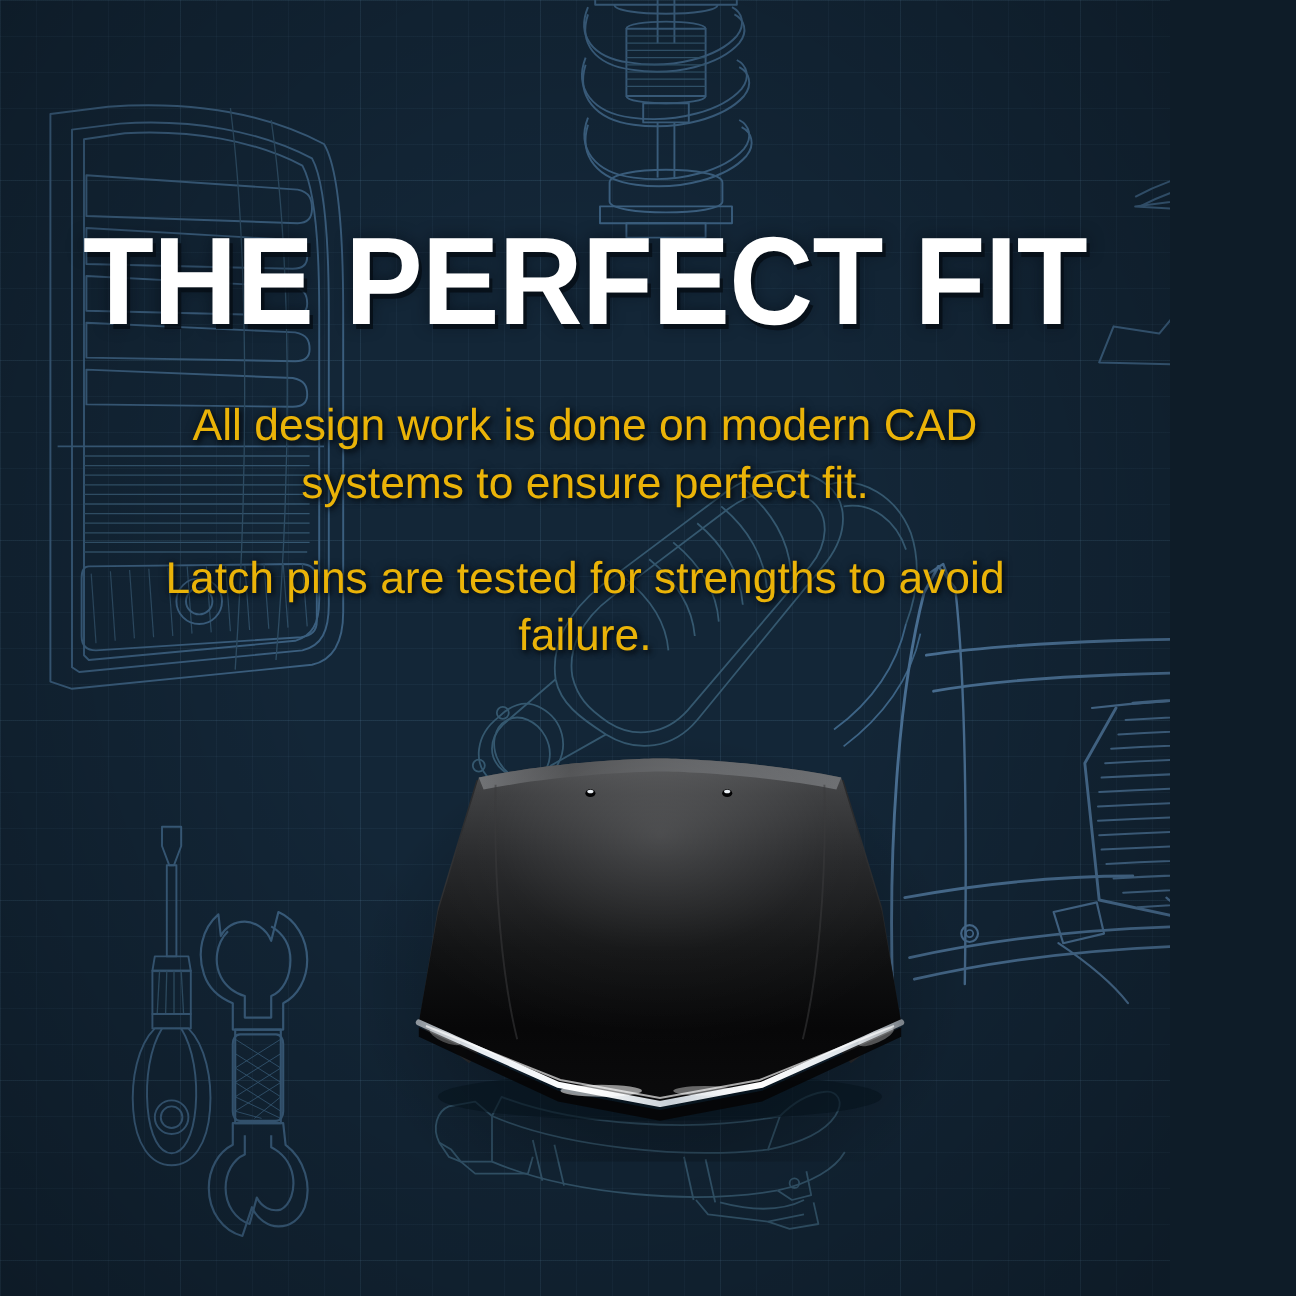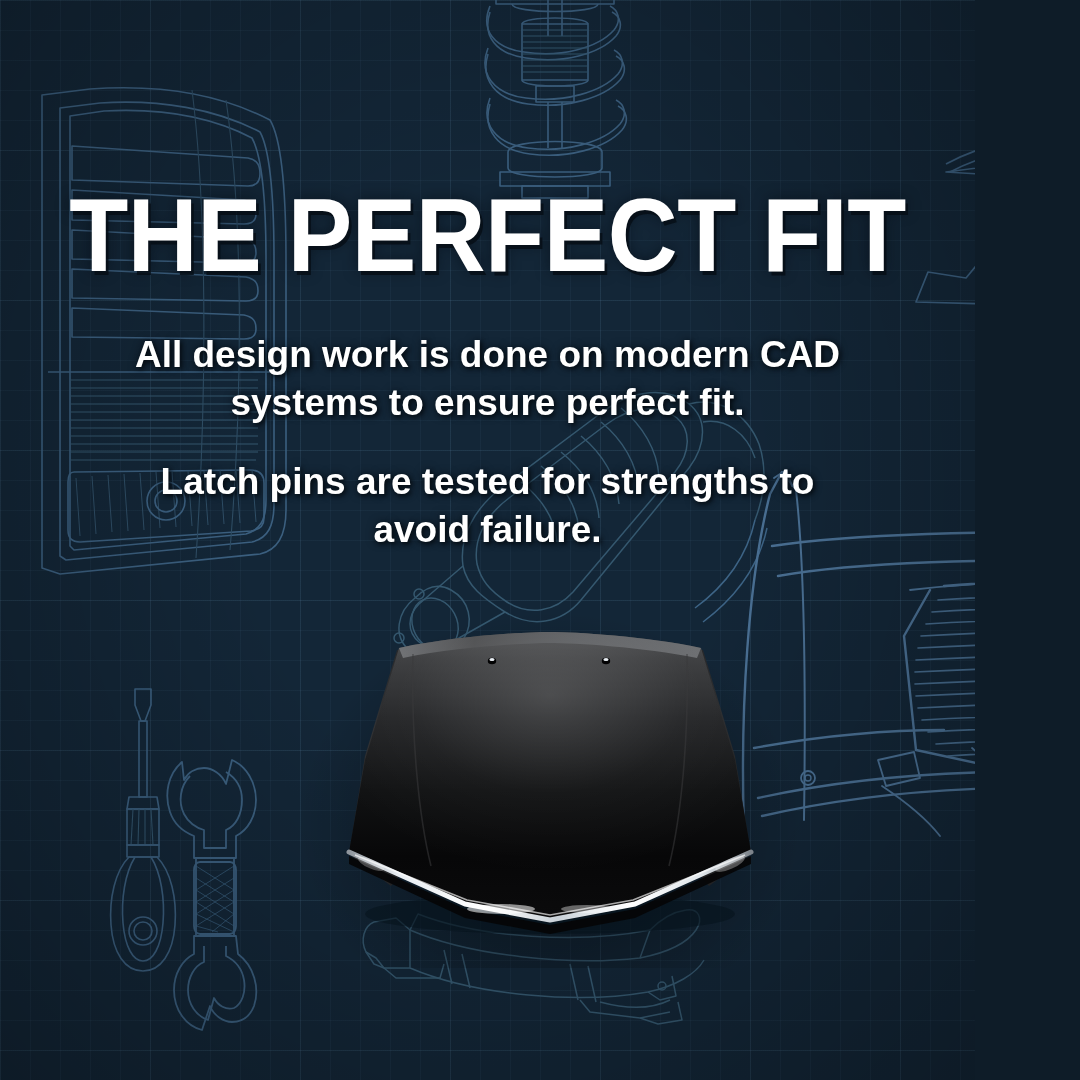--- a/index.html
+++ b/index.html
@@ -53,22 +53,22 @@
     transform:scaleX(.93);
     text-shadow:3px 4px 0 rgba(6,14,22,.85), 0 0 14px rgba(5,12,20,.6);
     white-space:nowrap;
   }
   .para{
     position:absolute;left:50%;transform:translateX(-50%);
     width:740px;
     margin:0;
     font-size:37px;
     line-height:1.30;
-    font-weight:700;
-    color:#ffffff;
+    font-weight:400;
+    color:#eab308;
     text-shadow:2px 2px 4px rgba(4,10,16,.9), 0 0 8px rgba(4,10,16,.65);
   }
   .para-1{top:331px;}
   .para-2{top:458px;}
 
   
   .hood-wrap{
     position:absolute;
     left:335px;top:628px;
     width:430px;height:310px;

